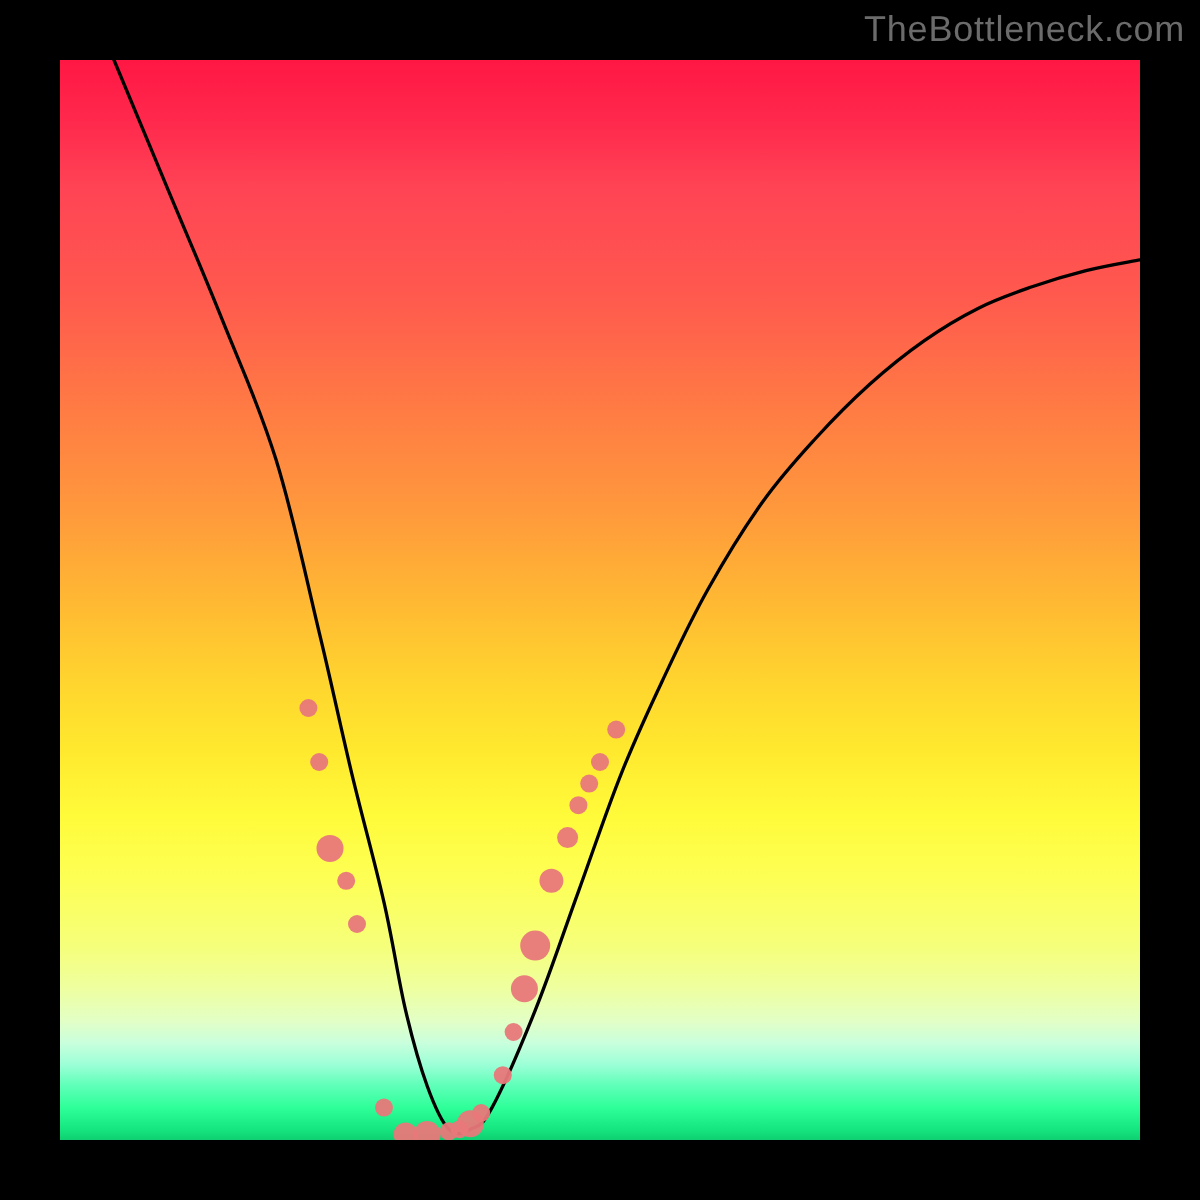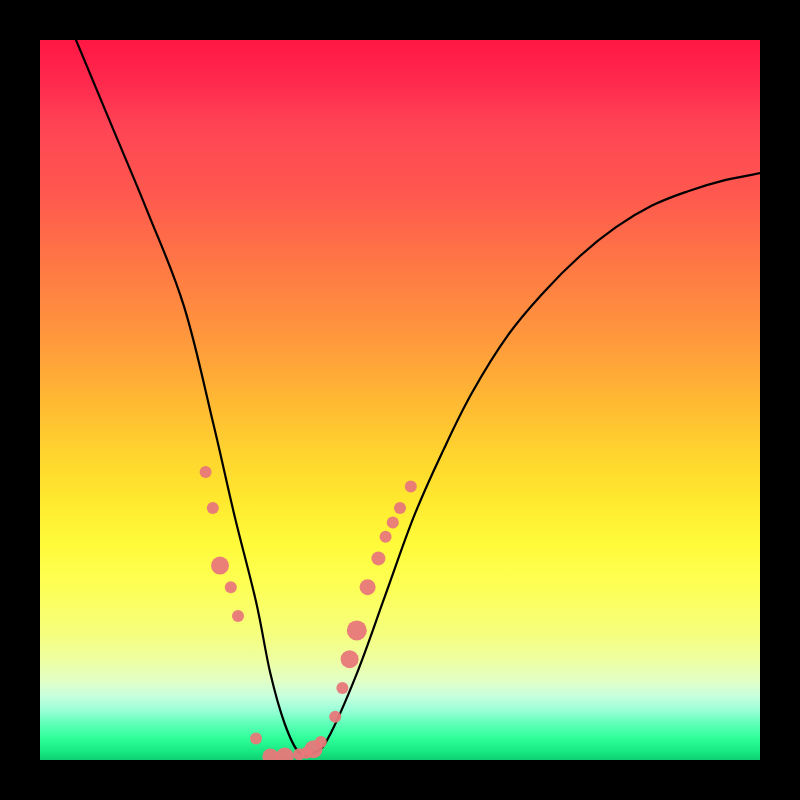--- a/index.html
+++ b/index.html
@@ -58,20 +58,21 @@
     position: absolute;
     inset: 0;
     width: 720px;
     height: 720px;
   }
 </style>
 </head>
 <body>
 
 <div class="canvas">
+  <div class="watermark">TheBottleneck.com</div>
   <div class="plot-area">
     <div class="gradient"></div>
     <svg class="curve" viewBox="0 0 720 720" preserveAspectRatio="none">
       <path id="main-curve" fill="none" stroke="#000" stroke-width="2.2" stroke-linecap="round" stroke-linejoin="round" d="M 36.00 0.00 C 42.48 15.55, 59.04 55.30, 72.00 86.40 C 84.96 117.50, 95.04 140.40, 108.00 172.80 C 120.96 205.20, 132.34 228.82, 144.00 266.40 C 155.66 303.98, 163.73 344.02, 172.80 381.60 C 181.87 419.18, 186.62 442.80, 194.40 475.20 C 202.18 507.60, 209.52 533.09, 216.00 561.60 C 222.48 590.11, 225.22 611.57, 230.40 633.60 C 235.58 655.63, 239.62 669.74, 244.80 684.00 C 249.98 698.26, 254.02 707.62, 259.20 712.80 C 264.38 717.98, 268.42 715.39, 273.60 712.80 C 278.78 710.21, 280.22 712.66, 288.00 698.40 C 295.78 684.14, 306.43 659.52, 316.80 633.60 C 327.17 607.68, 335.23 582.91, 345.60 554.40 C 355.97 525.89, 364.03 501.12, 374.40 475.20 C 384.77 449.28, 392.83 432.43, 403.20 410.40 C 413.57 388.37, 420.34 373.54, 432.00 352.80 C 443.66 332.06, 455.04 313.34, 468.00 295.20 C 480.96 277.06, 491.04 266.26, 504.00 252.00 C 516.96 237.74, 527.04 227.66, 540.00 216.00 C 552.96 204.34, 563.04 196.27, 576.00 187.20 C 588.96 178.13, 599.04 172.08, 612.00 165.60 C 624.96 159.12, 635.04 155.74, 648.00 151.20 C 660.96 146.66, 671.04 143.64, 684.00 140.40 C 696.96 137.16, 713.52 134.50, 720.00 133.20"></path>
       <g id="marker-group">
           <circle cx="165.60" cy="432.00" r="6" fill="#e8787a" fill-opacity="0.95"></circle>
           <circle cx="172.80" cy="468.00" r="6" fill="#e8787a" fill-opacity="0.95"></circle>
           <circle cx="180.00" cy="525.60" r="9" fill="#e8787a" fill-opacity="0.95"></circle>
           <circle cx="190.80" cy="547.20" r="6" fill="#e8787a" fill-opacity="0.95"></circle>
           <circle cx="198.00" cy="576.00" r="6" fill="#e8787a" fill-opacity="0.95"></circle>

